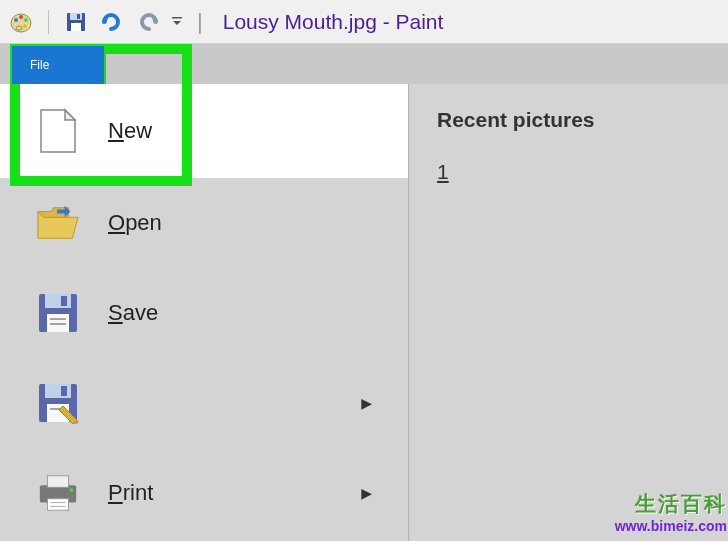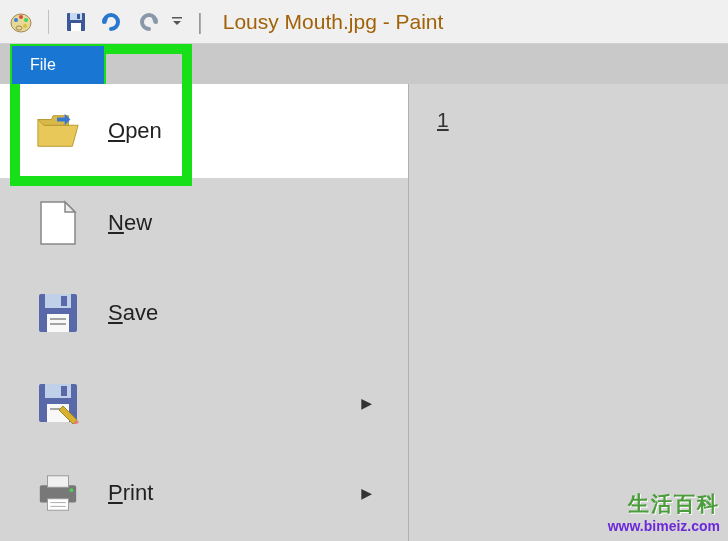--- a/index.html
+++ b/index.html
@@ -9,33 +9,33 @@
       height: 44px;
       background: #f0f0f0;
       border-bottom: 1px solid #d0d0d0;
       display: flex;
       align-items: center;
       padding: 0 8px;
       gap: 10px;
     }
     .titlebar-icon { width: 26px; height: 26px; display: flex; align-items: center; justify-content: center; }
     .qat-sep { width: 1px; height: 24px; background: #c0c0c0; margin: 0 4px; }
-    .title-text { font-size: 21px; color: #a16207; margin-left: 6px; }
+    .title-text { font-size: 21px; color: #4c1d95; margin-left: 6px; }
     .title-divider { color: #999; font-size: 22px; margin: 0 4px; }
     .dropdown-arrow { font-size: 10px; color: #555; }
     
     .file-tab {
       position: absolute;
       top: 44px; left: 10px;
       width: 96px; height: 40px;
       background: #1976d2;
       color: #fff;
       display: flex; align-items: center;
       padding-left: 18px;
-      font-size: 16px;
+      font-size: 12px;
       border: 2px solid #18e018;
       border-bottom: none;
       z-index: 5;
     }
     
     .menu-dropdown {
       position: absolute;
       top: 84px; left: 0;
       width: 728px; height: 457px;
       background: #d4d4d4;
@@ -76,21 +76,21 @@
     .menu-item .label .accel { text-decoration: underline; }
     .menu-item .arrow { margin-left: auto; margin-right: 36px; font-size: 14px; color: #333; }
     .menu-icon { width: 44px; height: 44px; display: flex; align-items: center; justify-content: center; }
     
     .recent-title { font-size: 21px; font-weight: bold; color: #333; margin-bottom: 28px; }
     .recent-item { display: flex; gap: 18px; font-size: 21px; color: #333; }
     .recent-item .num { text-decoration: underline; }
     
     .watermark {
       position: absolute;
-      right: 8px; bottom: 6px;
+      right: 1px; bottom: 6px;
       text-align: right;
       font-size: 13px;
       line-height: 1.3;
       z-index: 10;
     }
     .watermark .cn { color: #4a9d3a; font-size: 21px; font-weight: bold; letter-spacing: 2px; text-shadow: 1px 1px 0 #fff; }
     .watermark .url { color: #6d28d9; font-weight: bold; font-size: 14px; }
   </style>
 </head>
 <body>
@@ -141,37 +141,37 @@
   <span>File</span>
 </div>
 
 <div class="highlight-box"></div>
 
 <div class="menu-dropdown">
   <div class="menu-left">
 
     <div class="menu-item">
       <span class="menu-icon">
+        <svg width="38" height="46" viewBox="0 0 38 46">
+          <path d="M2 2 L26 2 L36 12 L36 44 L2 44 Z" fill="#fff" stroke="#888" stroke-width="1.5"></path>
+          <path d="M26 2 L26 12 L36 12 Z" fill="#eee" stroke="#888" stroke-width="1.5"></path>
+        </svg>
+      </span>
+      <span class="label"><span class="accel">N</span><span>ew</span></span>
+    </div>
+
+    <div class="menu-item">
+      <span class="menu-icon">
         <svg width="46" height="40" viewBox="0 0 46 40">
           <path d="M2 8 L2 36 L38 36 L44 14 L10 14 L8 8 Z" fill="#e8c858" stroke="#b89830" stroke-width="1"></path>
           <path d="M2 8 L16 8 L18 4 L34 4 L34 14 L8 14 Z" fill="#d8b848" stroke="#b89830" stroke-width="1"></path>
           <path d="M30 2 L36 8 L30 14 L30 10 L22 10 L22 6 L30 6 Z" fill="#3878d0"></path>
         </svg>
       </span>
       <span class="label"><span class="accel">O</span><span>pen</span></span>
-    </div>
-
-    <div class="menu-item">
-      <span class="menu-icon">
-        <svg width="38" height="46" viewBox="0 0 38 46">
-          <path d="M2 2 L26 2 L36 12 L36 44 L2 44 Z" fill="#fff" stroke="#888" stroke-width="1.5"></path>
-          <path d="M26 2 L26 12 L36 12 Z" fill="#eee" stroke="#888" stroke-width="1.5"></path>
-        </svg>
-      </span>
-      <span class="label"><span class="accel">N</span><span>ew</span></span>
     </div>
 
     <div class="menu-item">
       <span class="menu-icon">
         <svg width="42" height="42" viewBox="0 0 42 42">
           <rect x="2" y="2" width="38" height="38" fill="#5868a8" rx="2"></rect>
           <rect x="8" y="2" width="26" height="14" fill="#c0d0e8"></rect>
           <rect x="10" y="22" width="22" height="18" fill="#f8f8f8"></rect>
           <rect x="24" y="4" width="6" height="10" fill="#5868a8"></rect>
           <line x1="13" y1="27" x2="29" y2="27" stroke="#888" stroke-width="1.5"></line>
@@ -206,20 +206,21 @@
           <line x1="15" y1="30" x2="31" y2="30" stroke="#aaa"></line>
           <line x1="15" y1="34" x2="31" y2="34" stroke="#aaa"></line>
         </svg>
       </span>
       <span class="label"><span class="accel">P</span><span>rint</span></span>
       <span class="arrow">▶</span>
     </div>
 
   </div>
   <div class="menu-right">
+    <div class="recent-title">Recent pictures</div>
     <div class="recent-item">
       <span class="num">1</span>
     </div>
   </div>
 </div>
 
 <div class="watermark">
   <div class="cn">生活百科</div>
   <div class="url">www.bimeiz.com</div>
 </div>

